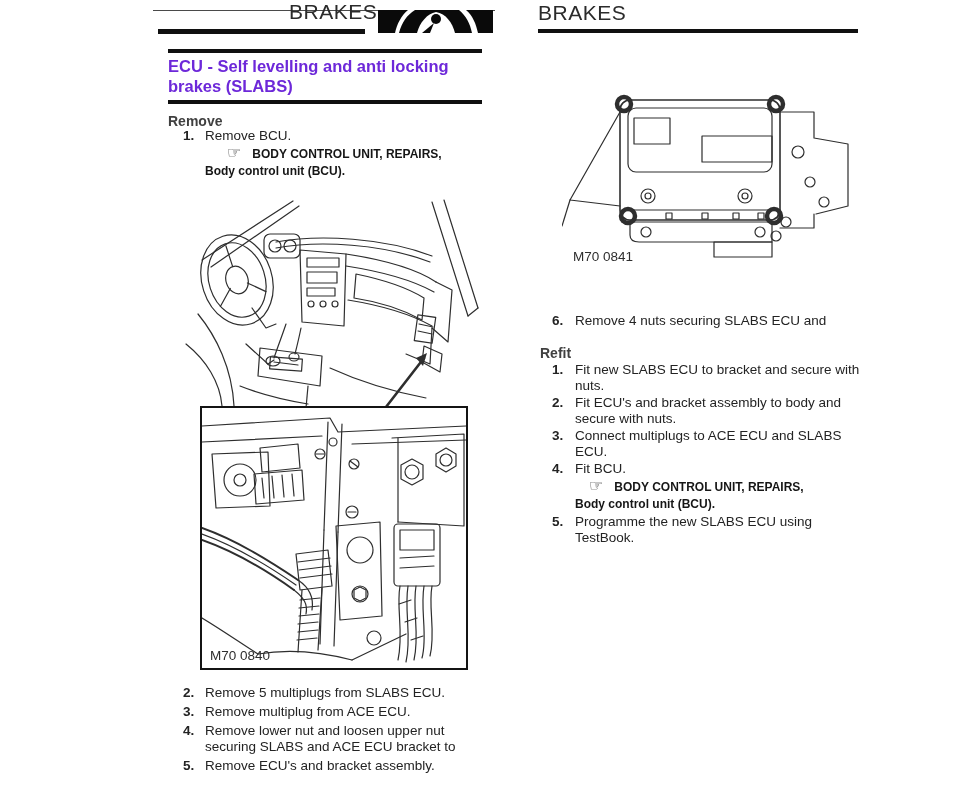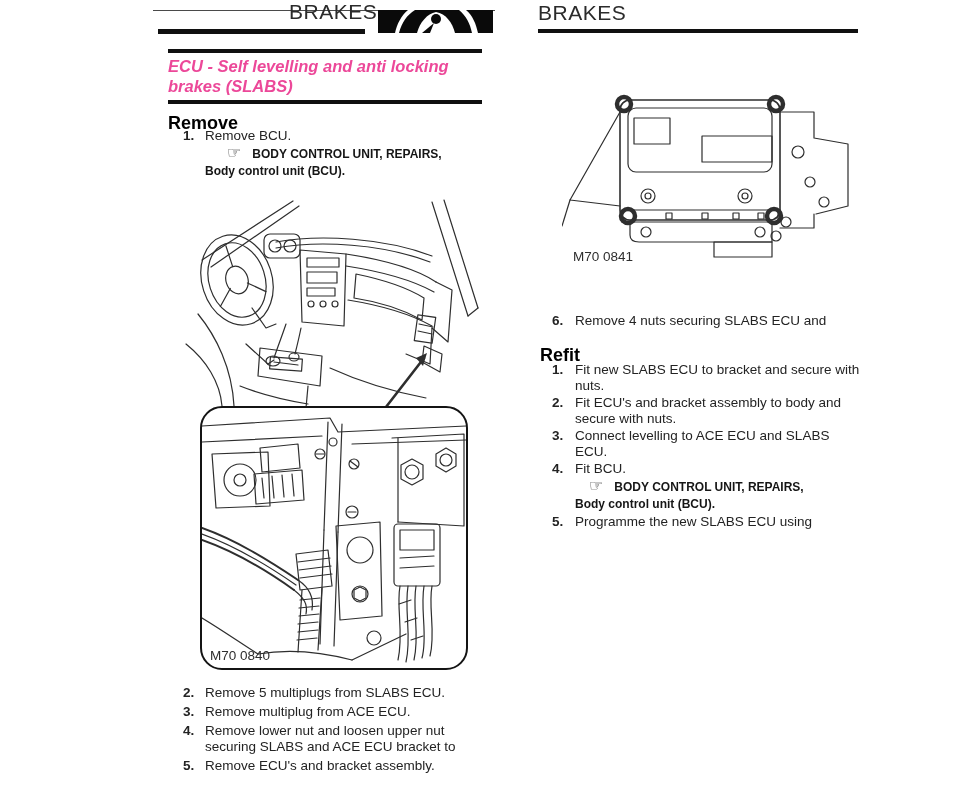--- a/index.html
+++ b/index.html
@@ -2,22 +2,22 @@
 <html><head>
 <meta charset="utf-8">
 <style>
   html,body{margin:0;padding:0;background:#ffffff;}
   #screen{position:relative;width:954px;height:790px;background:#ffffff;overflow:hidden;
           font-family:"Liberation Sans","DejaVu Sans",sans-serif;color:#232323;}
   .abs{position:absolute;}
   .rule{background:#101010;}
   .thinline{background:#4a4a4a;}
   .hdr{font-size:21px;letter-spacing:.5px;color:#2b2b2b;white-space:nowrap;}
-  .doctitle{font-weight:bold;font-size:16.5px;line-height:20px;color:#ec4899;width:300px;font-style:italic;}
-  .subhead{font-weight:bold;font-size:18px;color:#000000;}
+  .doctitle{font-weight:bold;font-size:16.5px;line-height:20px;color:#6d28d9;width:300px;}
+  .subhead{font-weight:bold;font-size:14px;color:#404040;}
   .bodytxt{font-size:13.5px;line-height:16px;color:#232323;}
   .li{position:relative;padding-left:22px;font-size:13.5px;line-height:16px;margin-bottom:3px;}
   .list-r .li{margin-bottom:1px;}
   .num{position:absolute;left:0;top:0;font-weight:bold;}
   .refline1{margin-left:22px;}
   .hand{font-family:"DejaVu Sans",sans-serif;font-size:16px;margin-right:11px;}
   .refbold{font-weight:bold;font-size:12px;color:#161616;}
   .figlabel{font-size:13.5px;color:#2e2e2e;white-space:nowrap;}
   .figbox{border:2px solid #141414;background:#fff;}
   svg{display:block;}
@@ -119,21 +119,21 @@
         <path d="M6,148 C26,164 40,186 42,210"></path>
         <path d="M60,190 C80,198 104,204 128,208"></path>
         <path d="M150,172 C185,188 215,196 246,202"></path>
         <path d="M128,190 L126,212"></path>
         <path d="M244,162 L206,211" stroke-width="2.6"></path>
         <polygon points="247,157 236,162 243,170" fill="#2e2e2e" stroke="none"></polygon>
       </g>
     </svg>
   </div>
 
-  <div class="abs figbox" style="left:200px;top:406px;width:264px;height:260px;border-radius:22px;">
+  <div class="abs figbox" style="left:200px;top:406px;width:264px;height:260px;">
     <svg width="264" height="256" viewBox="0 0 264 256">
       <g class="lineart">
         <path d="M0,18 L128,10 L136,24 L264,18"></path>
         <path d="M0,34 L120,28"></path>
         <path d="M150,36 L264,32"></path>
         <path d="M10,46 L66,44 L68,98 L14,100 Z"></path>
         <circle cx="38" cy="72" r="16"></circle>
         <circle cx="38" cy="72" r="6"></circle>
         <circle cx="118" cy="46" r="5"></circle>
           <path d="M114,46 L122,46"></path>
@@ -278,30 +278,31 @@
       <div>Fit new SLABS ECU to bracket and secure with</div>
       <div>nuts.</div>
     </div>
     <div class="li" style="padding-left:23px;">
       <span class="num">2.</span>
       <div>Fit ECU's and bracket assembly to body and</div>
       <div>secure with nuts.</div>
     </div>
     <div class="li" style="padding-left:23px;">
       <span class="num">3.</span>
-      <div>Connect levelling to ACE ECU and SLABS</div>
+      <div>Connect multiplugs to ACE ECU and SLABS</div>
       <div>ECU.</div>
     </div>
     <div class="li" style="padding-left:23px;">
       <span class="num">4.</span>
       <div>Fit BCU.</div>
       <div class="refline1" style="margin-left:14px;line-height:17px;">
         <span class="hand">☞</span><span class="refbold">BODY CONTROL UNIT, REPAIRS,</span>
       </div>
       <div class="refbold" style="line-height:17px;">Body control unit (BCU).</div>
     </div>
     <div class="li" style="padding-left:23px;">
       <span class="num">5.</span>
       <div>Programme the new SLABS ECU using</div>
+      <div>TestBook.</div>
     </div>
   </div>
 
 </div>
 
 </body></html>

